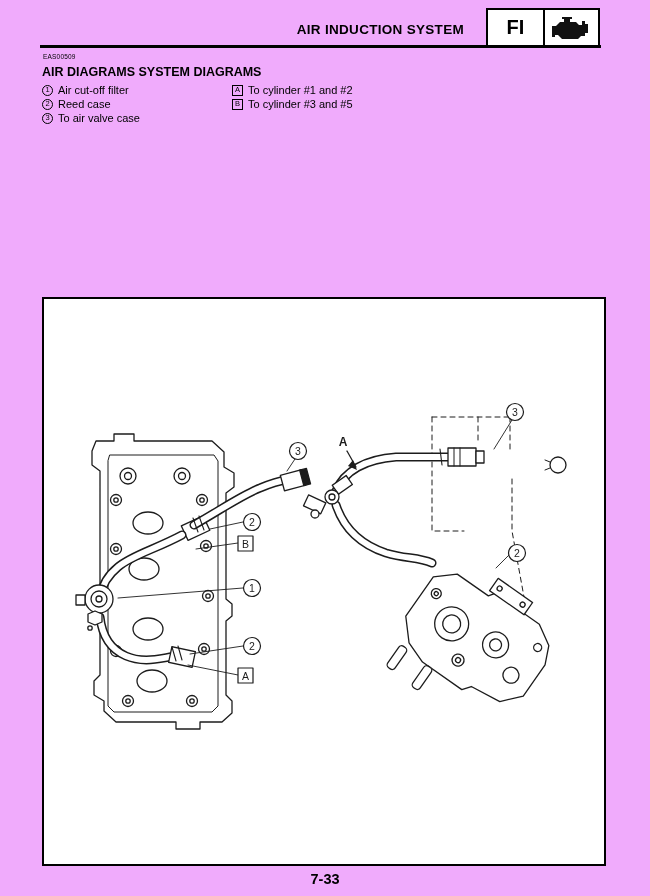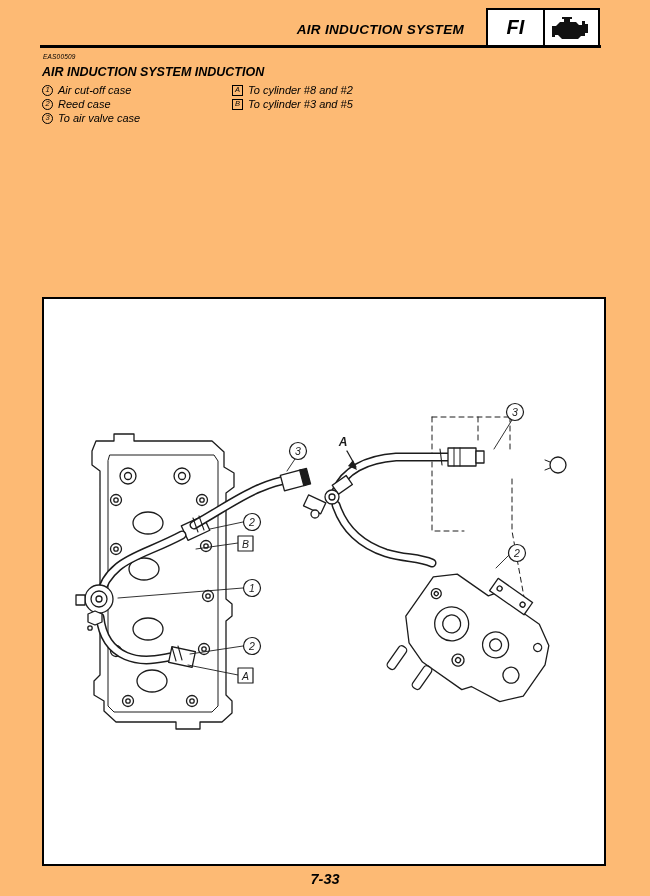--- a/index.html
+++ b/index.html
@@ -1,21 +1,21 @@
 <!DOCTYPE html>
 <html><head>
 <meta charset="utf-8">
 <style>
   * { box-sizing: border-box; }
   html, body { margin: 0; padding: 0; }
   body {
     width: 650px; height: 896px; background: #ffffff;
     font-family: "Liberation Sans", sans-serif; color: #000;
   }
-  .page { position: relative; width: 650px; height: 896px; background: #fdba74; overflow: hidden; font-style: italic; }
+  .page { position: relative; width: 650px; height: 896px; background: #f0abfc; overflow: hidden; }
 
   
   .title {
     position: absolute; top: 22px; right: 186px;
     font-size: 13.5px; font-weight: bold; letter-spacing: .3px; white-space: nowrap;
   }
   .fi-box {
     position: absolute; left: 486px; top: 8px; width: 114px; height: 39px;
     border: 2px solid #000; display: flex; background: #fff;
   }
@@ -68,41 +68,41 @@
     <span class="fi-label">FI</span>
     <span class="fi-icon">
       <svg width="40" height="26" viewBox="0 0 40 26" aria-hidden="true">
         <path d="M4,11 L8,7 H12 V4 H10 V2 H20 V4 H18 V7 H24 L27,10 H30 V6 H33 V9 H36 V18 H33 V21 H29 L26,24 H10 L6,20 H3 V22 H0 V11 Z" fill="#111"></path>
       </svg>
     </span>
   </div>
   <div class="rule"></div>
 
   <div class="code">EAS00509</div>
-  <div class="heading">AIR INDUCTION SYSTEM INDUCTION</div>
+  <div class="heading">AIR DIAGRAMS SYSTEM DIAGRAMS</div>
 
   <div class="legend">
     <div>
       <div class="legend-row">
         <span class="marker circle">1</span>
-        <span>Air cut-off case</span>
+        <span>Air cut-off filter</span>
       </div>
       <div class="legend-row">
         <span class="marker circle">2</span>
         <span>Reed case</span>
       </div>
       <div class="legend-row">
         <span class="marker circle">3</span>
         <span>To air valve case</span>
       </div>
     </div>
     <div class="legend-col-right">
       <div class="legend-row">
         <span class="marker box">A</span>
-        <span>To cylinder #8 and #2</span>
+        <span>To cylinder #1 and #2</span>
       </div>
       <div class="legend-row">
         <span class="marker box">B</span>
         <span>To cylinder #3 and #5</span>
       </div>
     </div>
   </div>
 
   <div class="figure">
     <svg class="diagram" width="560" height="565" viewBox="0 0 560 565">

